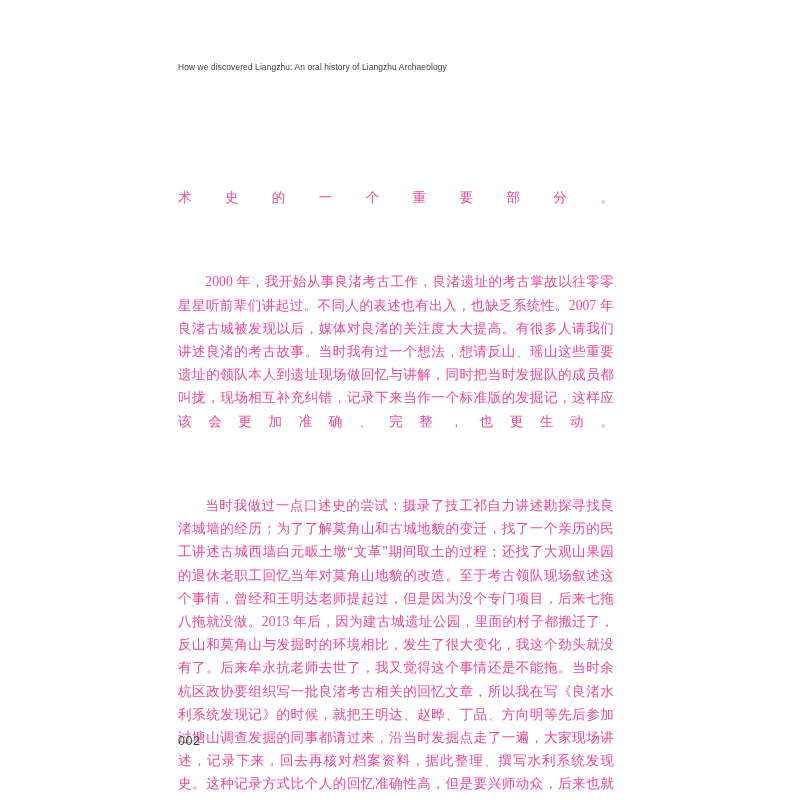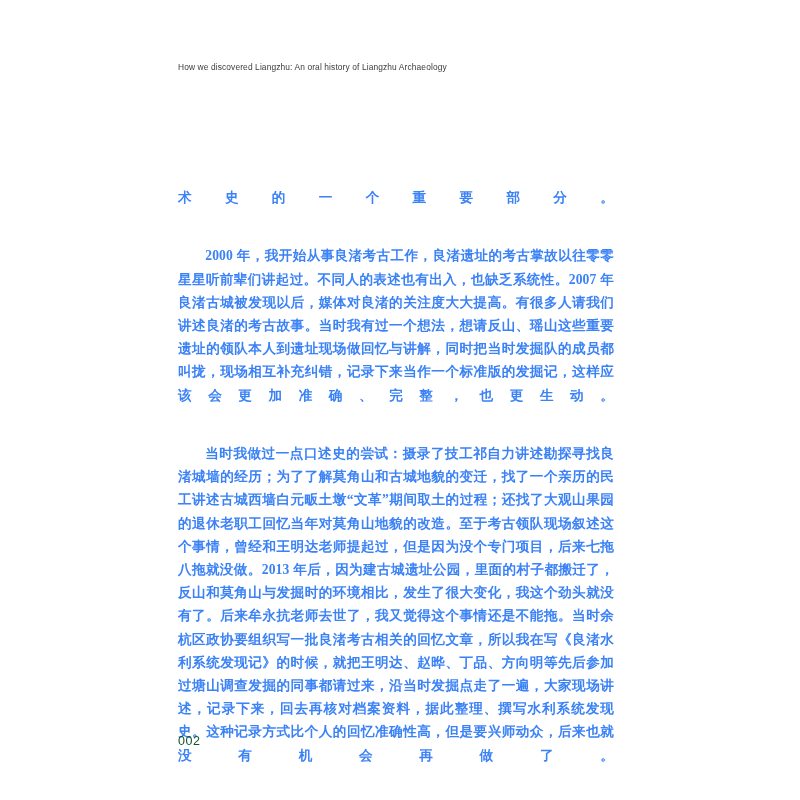--- a/index.html
+++ b/index.html
@@ -46,31 +46,30 @@
     position: absolute;
     left: 178px;
     top: 186px;
     width: 436px;
   }
 
   .para {
     margin: 0;
     font-size: 13.6px;
     line-height: 23.2px;
-    color: #3b82f6;
+    color: #ec4899;
     text-align: justify;
     text-justify: inter-ideograph;
     letter-spacing: 0.15px;
     word-break: break-all;
     font-family: "Liberation Serif", "DejaVu Serif", serif;
-    font-weight: bold;
   }
 
   .para + .para {
-    margin-top: 12px;
+    margin-top: 38px;
   }
 
   .para.indent {
     text-indent: 2em;
   }
 
   .para.continued {
     text-indent: 0;
   }
 

